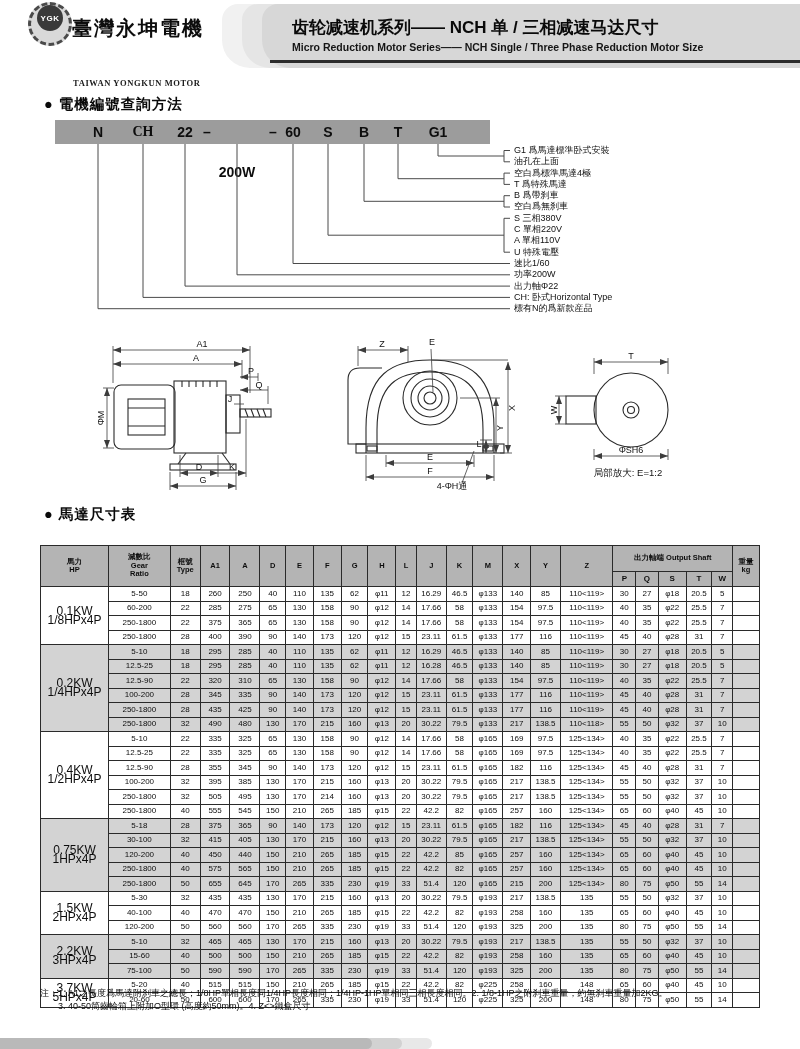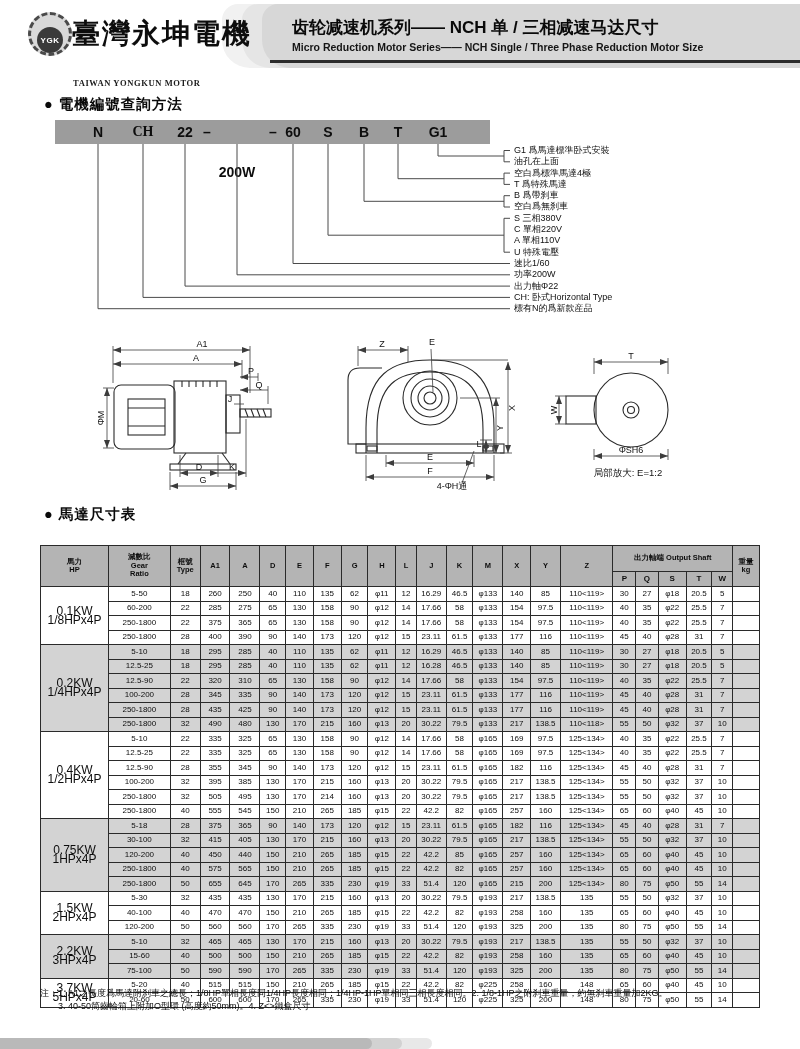--- a/index.html
+++ b/index.html
@@ -4,25 +4,25 @@
 <style>
   html,body{margin:0;padding:0;}
   body{width:800px;height:1049px;position:relative;background:#fff;
        font-family:"Liberation Sans",sans-serif;color:#111;overflow:hidden;}
   
   .deco{position:absolute;top:4px;right:0;height:64px;}
   .deco3{left:222px;background:#f1f1f1;border-radius:16px 0 0 28px;}
   .deco2{left:242px;background:#e5e5e5;border-radius:16px 0 0 28px;}
   .deco1{left:262px;background:#d7d7d7;border-radius:16px 0 0 28px;}
   .title-underline{position:absolute;left:270px;top:60px;width:530px;height:3px;background:#2c2c2c;}
-  .logo{position:absolute;left:28px;top:12px;width:38px;height:38px;border:3px dashed #4a4a4a;
-        border-radius:50%;background:#d9d9d9;display:flex;align-items:flex-end;justify-content:center;}
+  .logo{position:absolute;left:28px;top:2px;width:38px;height:38px;border:3px dashed #4a4a4a;
+        border-radius:50%;background:#d9d9d9;display:flex;align-items:flex-start;justify-content:center;}
   .logo-inner{width:26px;height:26px;border-radius:50%;background:#3a3a3a;color:#fff;
         display:flex;align-items:center;justify-content:center;font-size:8px;font-weight:bold;letter-spacing:.5px;}
-  .company-zh{position:absolute;left:72px;top:15px;font-size:28px;font-weight:bold;letter-spacing:2px;color:#0d0d0d;}
+  .company-zh{position:absolute;left:72px;top:15px;font-size:20px;font-weight:bold;letter-spacing:2px;color:#0d0d0d;}
   .company-en{position:absolute;left:73px;top:39px;font-family:"Liberation Serif",serif;font-size:8.5px;
         font-weight:bold;letter-spacing:.6px;color:#1a1a1a;margin-top:39px;}
   .title-zh{position:absolute;left:292px;top:16px;font-size:17px;font-weight:bold;color:#0a0a0a;}
   .title-en{position:absolute;left:292px;top:41px;font-size:10.5px;font-weight:bold;color:#151515;}
   
   .sec-heading{position:absolute;font-size:14.5px;font-weight:bold;color:#0a0a0a;letter-spacing:1px;}
   .sec1{left:44px;top:95px;}
   .sec2{left:44px;top:505px;}
   
   .code-bar{position:absolute;left:55px;top:120px;width:435px;height:24px;background:#9c9c9c;}

